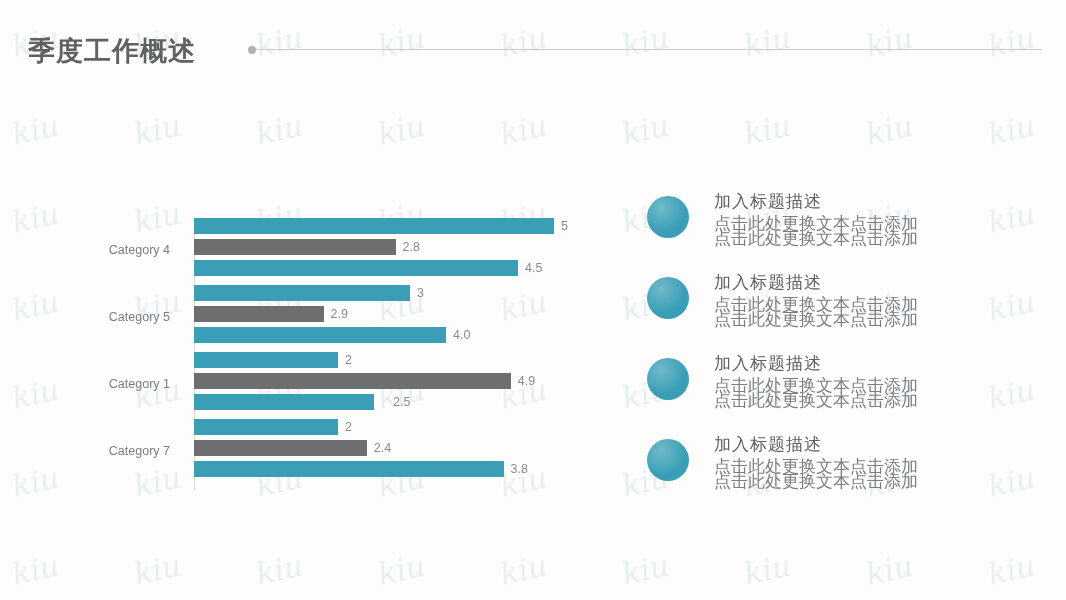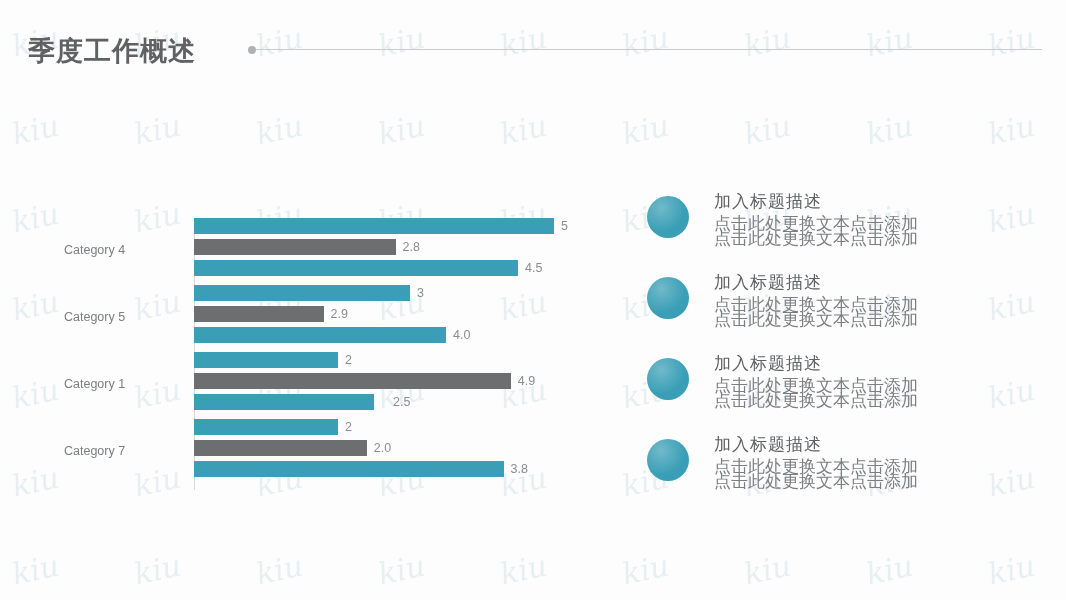--- a/index.html
+++ b/index.html
@@ -38,22 +38,22 @@
   #chart { position:absolute; left:0px; top:180px; width:620px; height:330px; }
   #chart-axis {
     position:absolute; left:194px; top:38px;
     width:1px; height:272px;
     background:#d7d9db;
   }
   .cat-group { position:absolute; left:0; width:620px; }
   .cat-label {
     position:absolute; right:0; top:50%;
     transform:translateY(-50%);
-    width:130px; text-align:left;
-    padding-right:8px;
+    width:130px; text-align:right;
+    padding-right:24px;
     font-size:12.5px; color:#7b7d80;
     white-space:nowrap;
   }
   .cat-label-wrap { position:absolute; left:54px; top:0; width:140px; height:100%; }
   .bars { position:absolute; left:194px; top:0; }
   .bar-row { position:relative; height:16px; margin-bottom:5px; }
   .bar {
     position:absolute; left:0; top:0;
     height:16px;
   }
@@ -246,21 +246,21 @@
           <div class="cat-label-wrap">
             <div class="cat-label">Category 7</div>
           </div>
           <div class="bars">
             <div class="bar-row">
               <div class="bar teal" style="width: 144px;"></div>
               <div class="bar-value" style="left: 144px;">2</div>
             </div>
             <div class="bar-row">
               <div class="bar gray" style="width: 172.8px;"></div>
-              <div class="bar-value" style="left: 172.8px;">2.0</div>
+              <div class="bar-value" style="left: 172.8px;">2.4</div>
             </div>
             <div class="bar-row">
               <div class="bar teal" style="width: 309.6px;"></div>
               <div class="bar-value" style="left: 309.6px;">3.8</div>
             </div>
           </div>
         </div>
       </div>
   </div>
 

